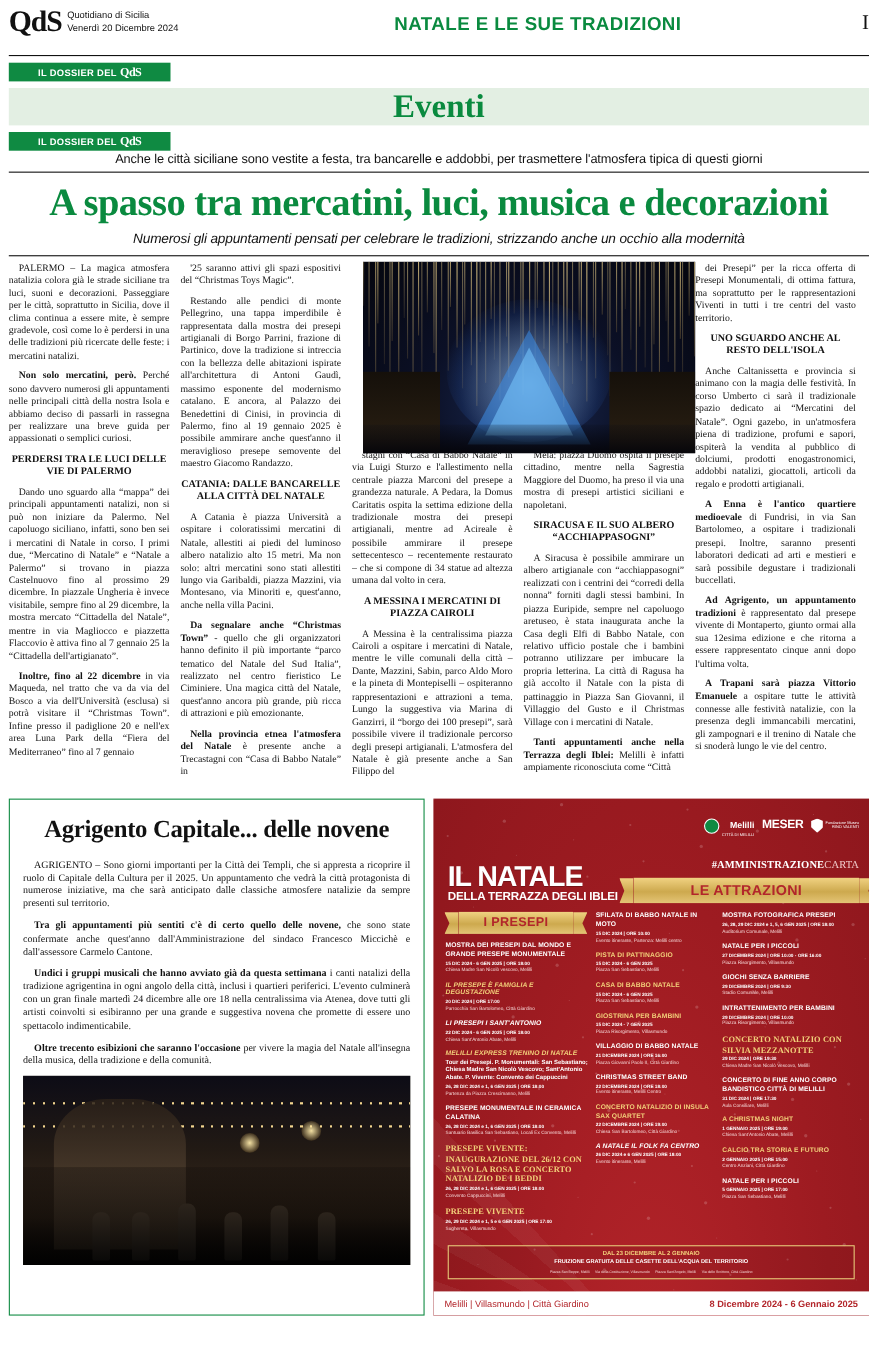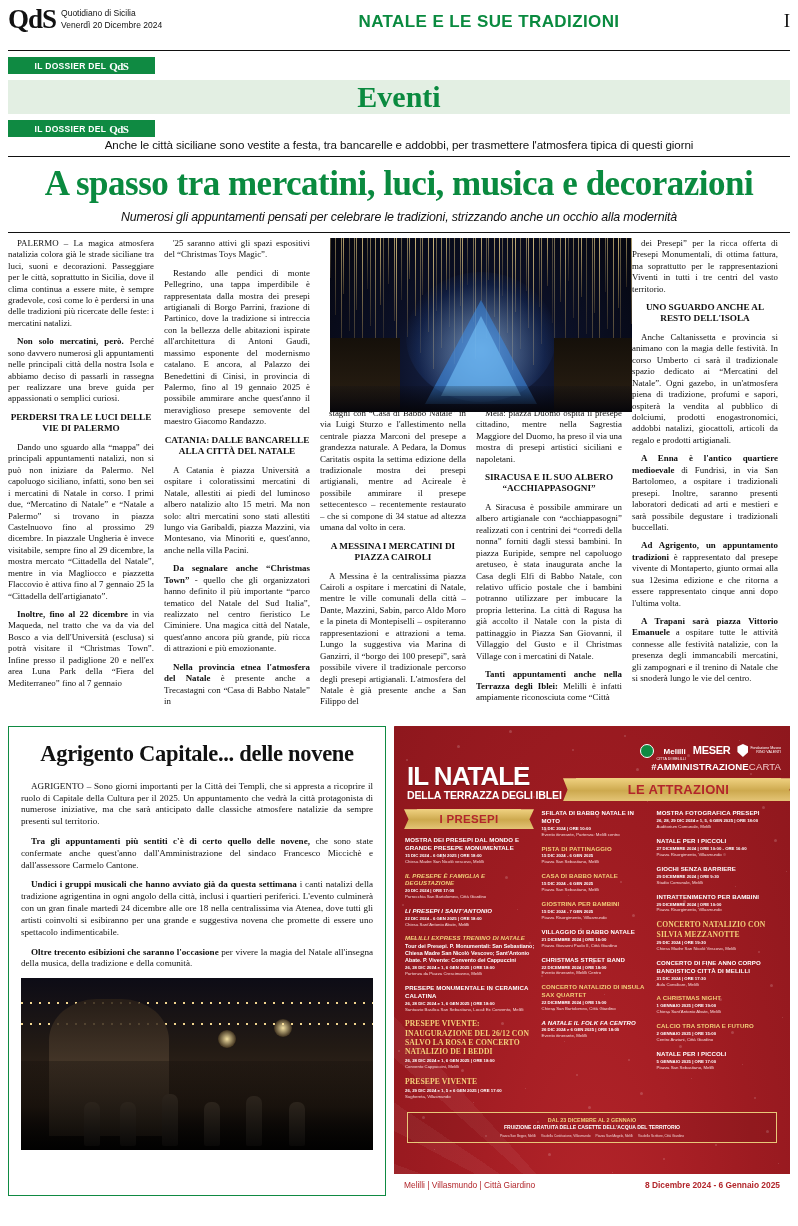--- a/index.html
+++ b/index.html
@@ -203,21 +203,21 @@
     letter-spacing:-.2px; margin-top:1px;
   }
   .ad-brands { text-align:right; padding-top:4px; }
   .brand-row { display:flex; align-items:center; justify-content:flex-end; gap:7px; }
   .brand { display:flex; align-items:center; gap:2px; font-family:"Liberation Sans", sans-serif; }
   .brand .seal { width:12px; height:12px; border-radius:50%; background:#0f8a42; display:block; border:1px solid #fff; }
   .brand .bn { font-size:8px; font-weight:bold; line-height:1; }
   .brand .bs { font-size:3.6px; line-height:1; display:block; }
   .brand.meser .bn { font-size:11px; letter-spacing:-.3px; }
   .brand .shield { width:11px; height:13px; background:#fff; clip-path:polygon(50% 0,100% 18%,100% 62%,50% 100%,0 62%,0 18%); }
-  .hashtag { font-family:Liberation Sans, sans-serif; font-weight:bold; font-size:9.6px; margin-top:0; letter-spacing:.1px; }
+  .hashtag { font-family:Liberation Serif, serif; font-weight:bold; font-size:9.6px; margin-top:20px; letter-spacing:.1px; }
   .hashtag .dim { color:#f0c9c9; font-weight:normal; }
 
   .ribbon {
     margin:6px auto 0 auto; width:205px; text-align:center; position:relative;
     background:linear-gradient(to bottom, #f0d282, #cda94e 55%, #e4c476);
     color:#b2262b; font-family:"Liberation Sans", sans-serif; font-weight:bold;
     font-size:13px; letter-spacing:.3px; padding:4px 0 4px 0;
   }
   .ribbon:before, .ribbon:after {
     content:""; position:absolute; top:0; bottom:0; width:13px;

